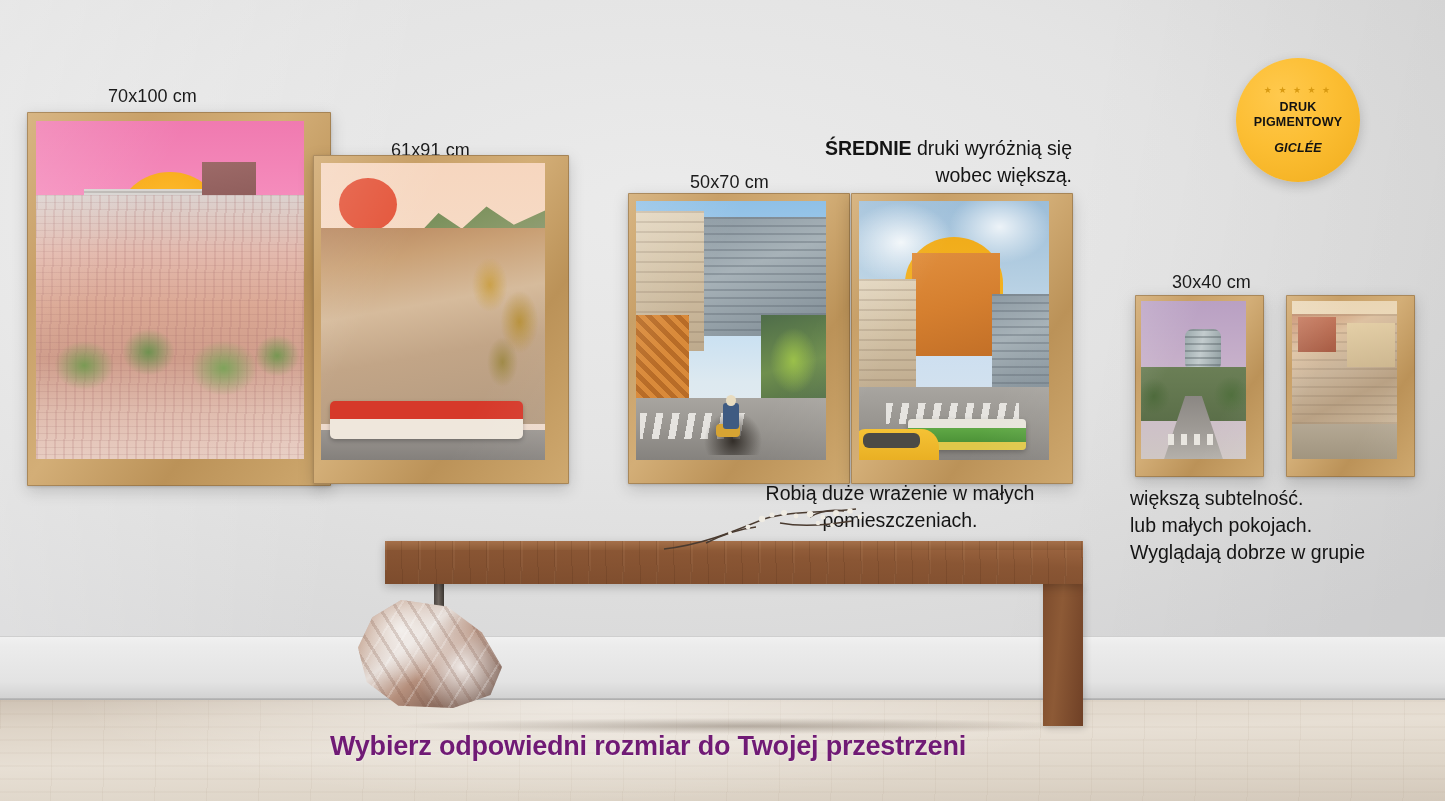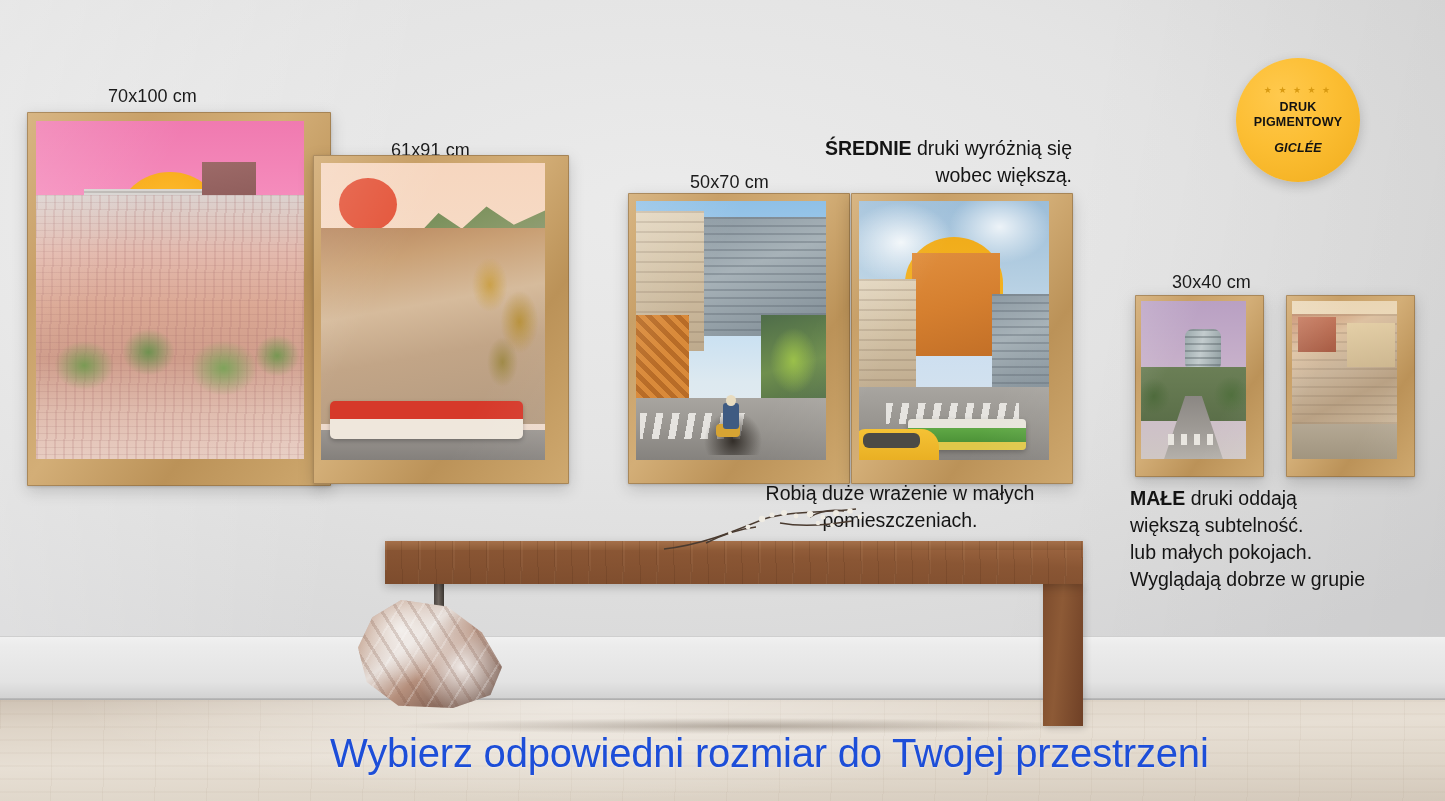--- a/index.html
+++ b/index.html
@@ -67,22 +67,22 @@
   
   .size-label{
     position:absolute;color:#1b1b1b;font-size:18px;font-weight:400;
     letter-spacing:.1px;white-space:nowrap;
   }
   .caption{
     position:absolute;color:#141414;font-size:19.5px;line-height:27px;
   }
   .caption b{font-weight:700;}
   .headline{
-    position:absolute;color:#1d4ed8;font-weight:400;
-    font-size:40px;letter-spacing:-.2px;white-space:nowrap;
+    position:absolute;color:#701a75;font-weight:700;
+    font-size:27px;letter-spacing:-.2px;white-space:nowrap;
     text-shadow:0 1px 2px rgba(255,255,255,.45);
   }
 
   
   .badge{
     position:absolute;left:1236px;top:58px;width:124px;height:124px;border-radius:50%;
     background:radial-gradient(circle at 36% 30%, #ffc94d 0%, #fcbe33 45%, #f0ac1c 100%);
     box-shadow:0 4px 12px rgba(0,0,0,.18);
     display:flex;flex-direction:column;align-items:center;justify-content:center;
     text-align:center;
@@ -379,23 +379,20 @@
       <div class="sky-warm"></div>
       <div class="bldg-collage"></div>
       <div class="bldg-brick"></div>
       <div class="bldg-cream"></div>
       <div class="street-warm"></div>
       <div class="glass"></div>
     </div>
   </div>
 
   <div class="caption" style="left:1130px;top:485px;width:300px;">
-    <div>
-      <b>MAŁE</b><span> druki oddają</span>
-    </div>
     <div>większą subtelność.</div>
     <div>lub małych pokojach.</div>
     <div>Wyglądają dobrze w grupie</div>
   </div>
 
   <div class="badge">
     <div class="stars">★ ★ ★ ★ ★</div>
     <div class="b1">DRUK</div>
     <div class="b1">PIGMENTOWY</div>
     <div class="b2">GICLÉE</div>

